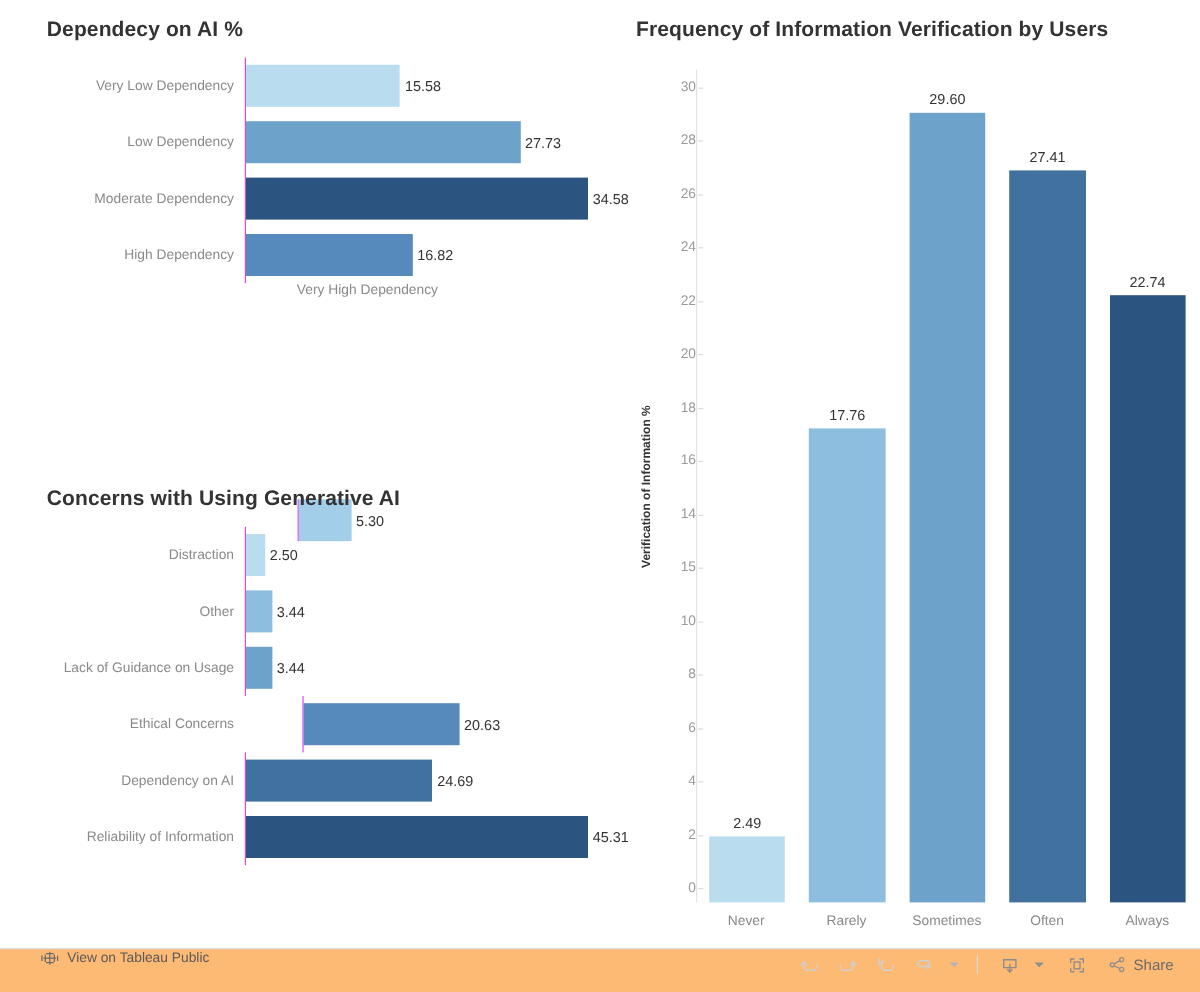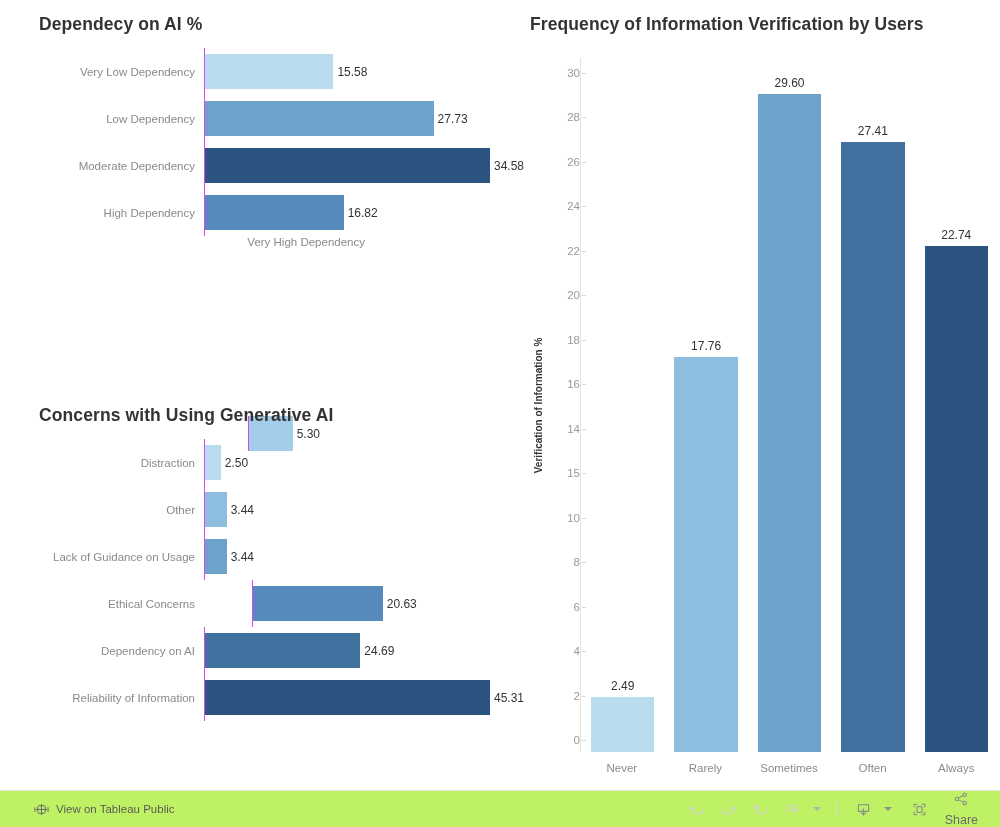--- a/index.html
+++ b/index.html
@@ -202,24 +202,24 @@
     white-space: nowrap;
   }
 
   
   #toolbar {
     position: absolute;
     left: 0;
     bottom: 0;
     width: 1000px;
     height: 37px;
-    background: #bef264;
+    background: #fdba74;
     border-top: 1px solid #e0e0e0;
     display: flex;
-    align-items: center;
+    align-items: flex-start;
     justify-content: space-between;
   }
 
   .tb-left {
     display: flex;
     align-items: center;
     gap: 7px;
     padding-left: 34px;
   }
   .tb-left-label {
@@ -268,21 +268,20 @@
     background: #d8d8d8;
     margin: 0 10px;
   }
 
   .tb-share {
     display: flex;
     align-items: center;
     gap: 6px;
     padding: 0 6px 0 8px;
     color: #8d8d8d;
-    flex-direction: column;
   }
   .tb-share-label {
     font-size: 12.5px;
     color: #6b6b6b;
   }
 
   svg { display: block; }
 </style>
 </head>
 <body>

